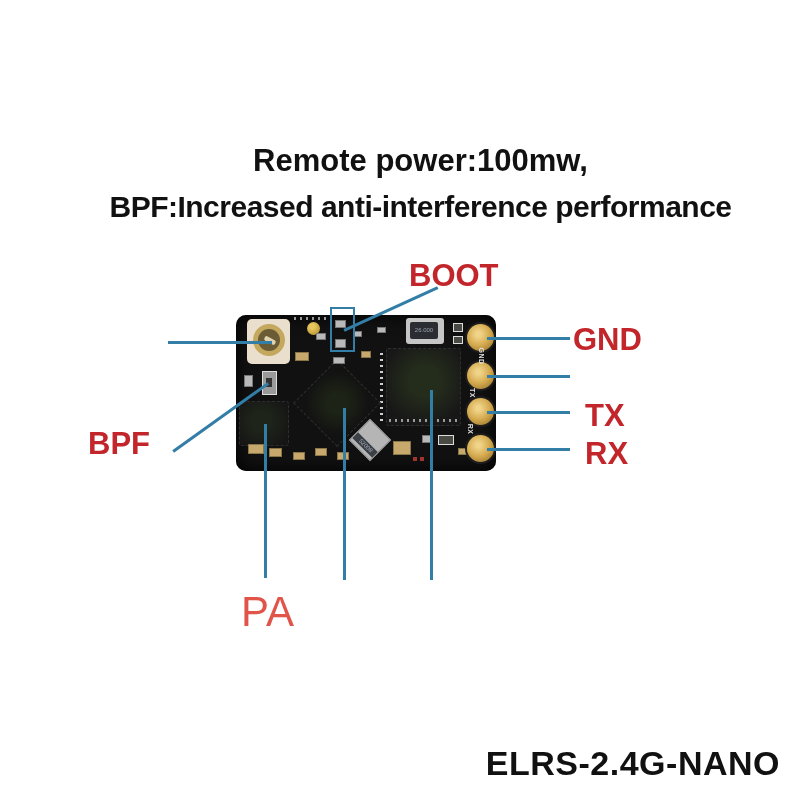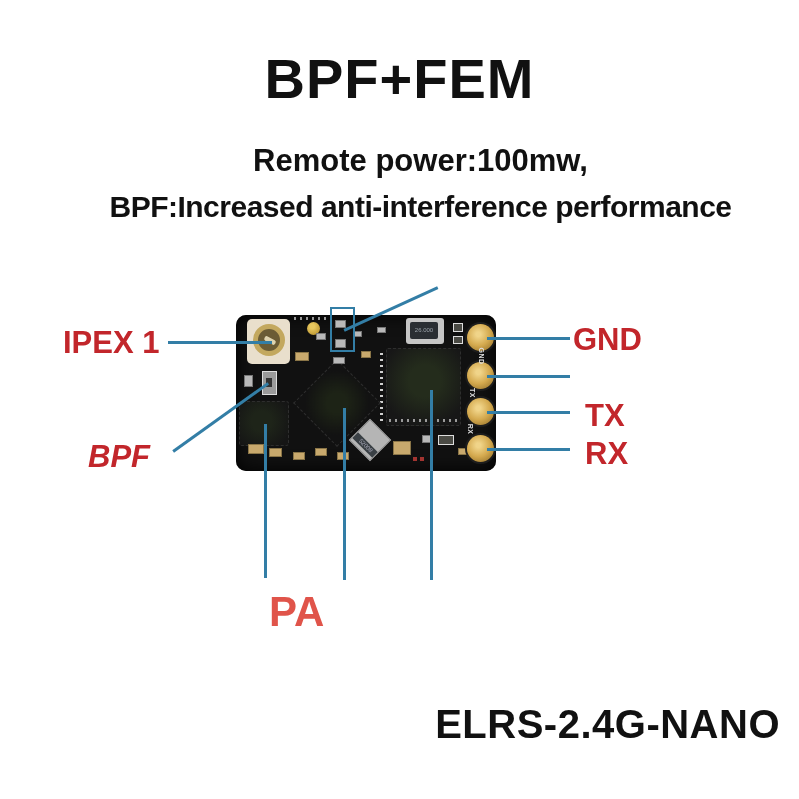--- a/index.html
+++ b/index.html
@@ -21,30 +21,30 @@
     position:absolute;left:0;top:46px;width:100%;text-align:center;
     font-size:56px;font-weight:800;color:var(--text-black);letter-spacing:1px;
   }
   .sub{
     position:absolute;left:0;width:100%;text-align:center;
     font-weight:700;color:var(--text-black);padding-left:21px;
   }
   .sub1{top:143px;font-size:31px;}
   .sub2{top:190px;font-size:30px;letter-spacing:-0.5px;}
   .footer{
-    position:absolute;right:19px;top:702px;
-    font-size:40px;font-weight:800;color:var(--text-black);letter-spacing:0.5px;
+    position:absolute;right:19px;top:744px;
+    font-size:34px;font-weight:800;color:var(--text-black);letter-spacing:0.5px;
   }
   
   .lbl{
     position:absolute;font-size:31px;font-weight:600;color:var(--label-red);
     white-space:nowrap;line-height:1;
   }
   .lbl-chip{color:var(--chip-label-red);}
-  .lbl-pa{color:var(--pa-label-red);font-size:42px;font-weight:700;margin-left:28px;}
+  .lbl-pa{color:var(--pa-label-red);font-size:42px;font-weight:400;}
   
   .cline{position:absolute;background:var(--callout-line);}
   .cline.h{height:2.5px;}
   .cline.v{width:2.5px;}
   .cline.d{height:2.5px;transform-origin:0 50%;}
   .boot-box{
     position:absolute;left:330px;top:307px;width:21px;height:41px;
     border:2.5px solid var(--callout-line);background:transparent;z-index:5;
   }
   
@@ -87,21 +87,20 @@
   .smd-white{background:#4a4a44;border:1.5px solid #ddd;box-sizing:border-box;}
   .smd-red{background:#a23430;}
   .silk{color:#e0e0e0;font-size:7px;font-weight:700;transform:rotate(90deg);
     transform-origin:center;letter-spacing:0.5px;line-height:8px;}
 </style>
 </head>
 <body>
 
 <div class="canvas">
 
-  <div class="title">BPF+FEM</div>
   <div class="sub sub1">Remote power:100mw,</div>
   <div class="sub sub2">BPF:Increased anti-interference performance</div>
 
   <div class="board">
     <div class="ufl-base">
       <div class="ufl-ring" style="left:6px;top:5px;"></div>
       <div class="ufl-pin" style="left:17px;top:19px;"></div>
     </div>
     <div class="fiducial"></div>
 
@@ -162,21 +161,21 @@
   <div class="cline d" style="left:344px;top:329px;width:103px;transform:rotate(-24.6deg);"></div>
   <div class="cline d" style="left:173px;top:450px;width:117px;transform:rotate(-35.6deg);"></div>
   <div class="cline h" style="left:487px;top:337px;width:83px;"></div>
   <div class="cline h" style="left:487px;top:375px;width:83px;"></div>
   <div class="cline h" style="left:487px;top:411px;width:83px;"></div>
   <div class="cline h" style="left:487px;top:448px;width:83px;"></div>
   <div class="cline v" style="left:264px;top:424px;height:154px;"></div>
   <div class="cline v" style="left:343px;top:408px;height:172px;"></div>
   <div class="cline v" style="left:430px;top:390px;height:190px;"></div>
 
-  <div class="lbl" style="left:63px;top:327px;">IPEX 1</div>
-  <div class="lbl" style="left:88px;top:441px;font-style:italic;">BPF</div>
+  <div class="lbl" style="left:409px;top:260px;">BOOT</div>
+  <div class="lbl" style="left:88px;top:428px;">BPF</div>
   <div class="lbl" style="left:573px;top:324px;">GND</div>
   <div class="lbl" style="left:585px;top:400px;">TX</div>
   <div class="lbl" style="left:585px;top:438px;">RX</div>
   <div class="lbl lbl-pa" style="left:241px;top:591px;">PA</div>
 
   <div class="footer">ELRS-2.4G-NANO</div>
 </div>
 
 </body></html>

